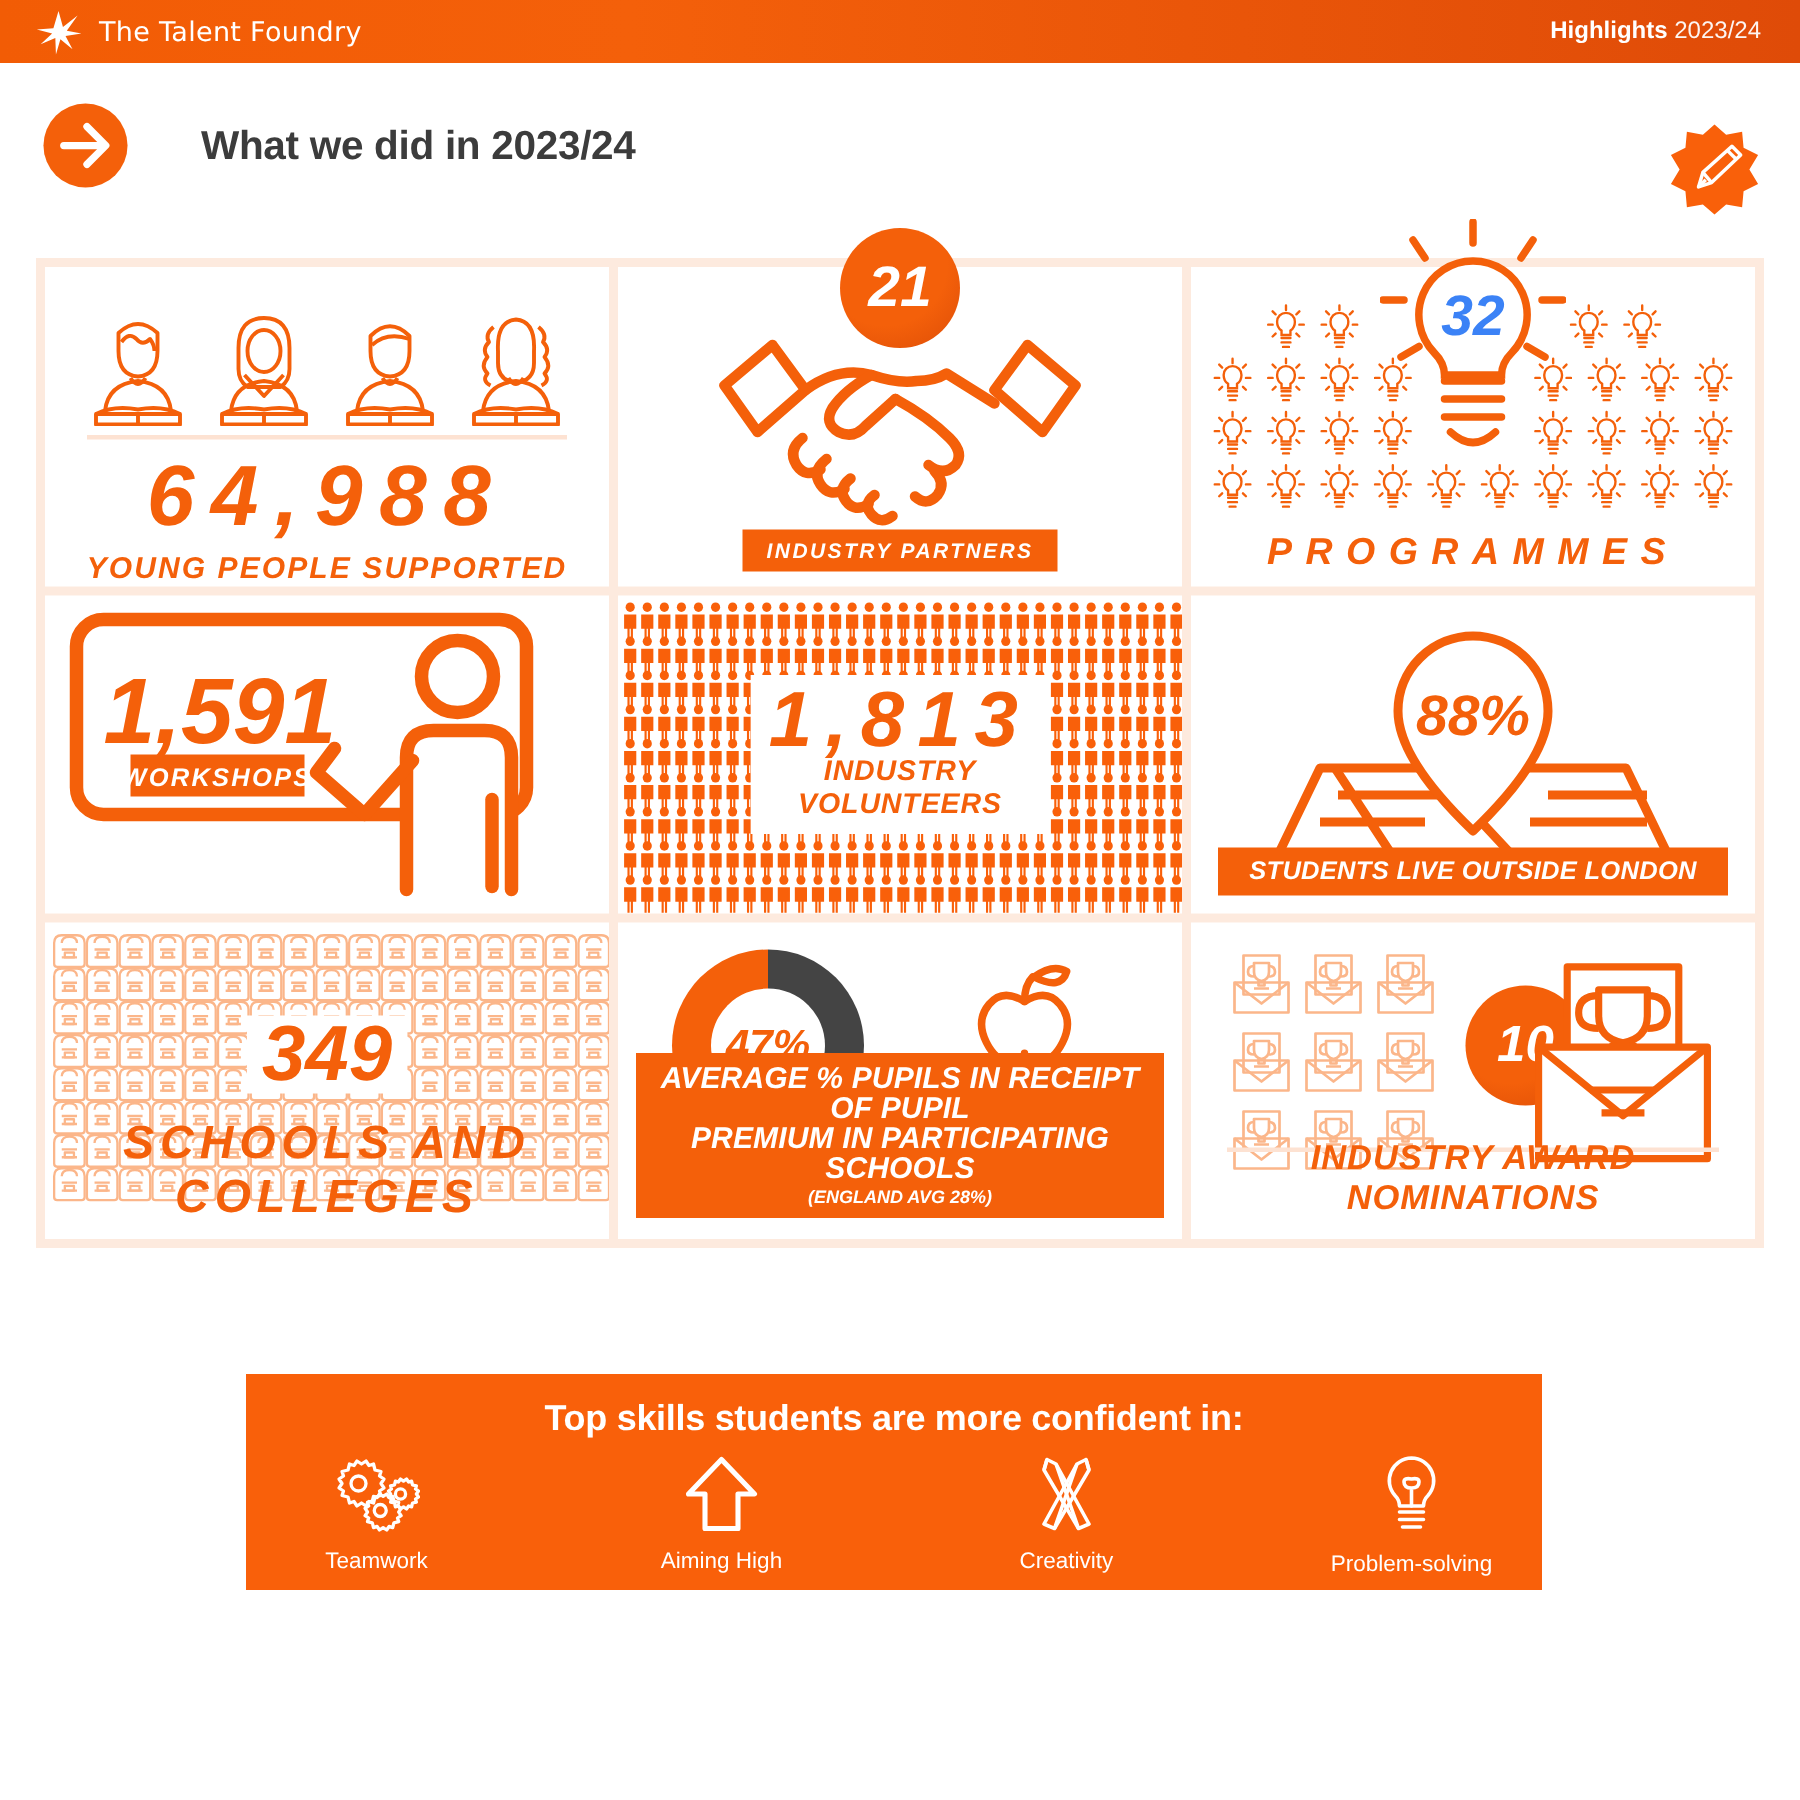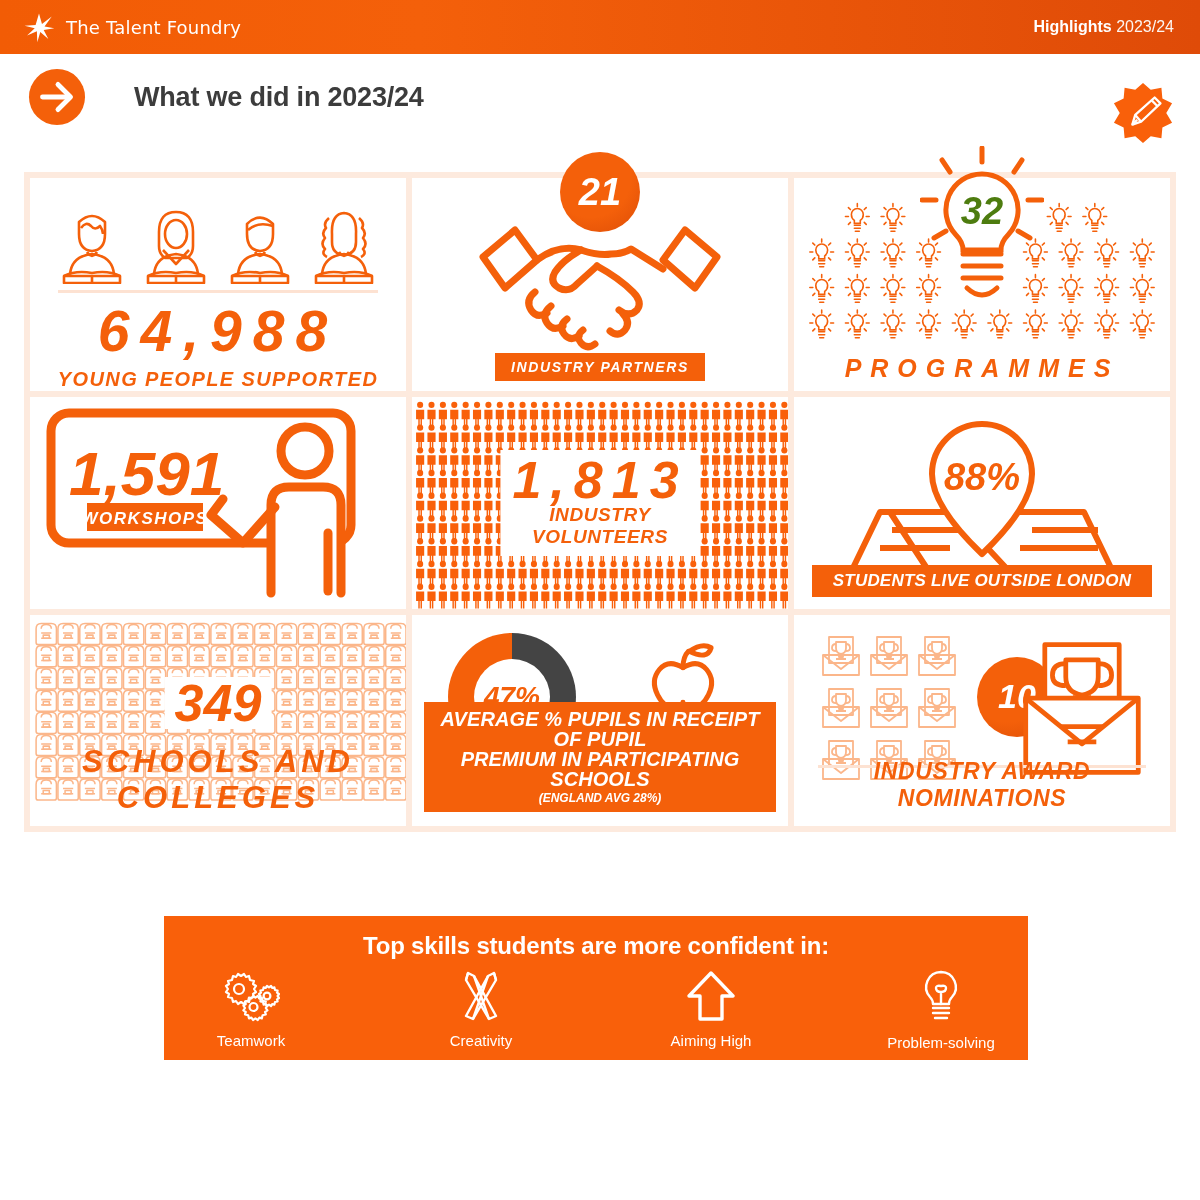--- a/index.html
+++ b/index.html
@@ -6,21 +6,21 @@
   html, body { width: 1200px; height: 1200px; }
   body {
     background: #ffffff;
     font-family: "Liberation Sans", sans-serif;
     position: relative;
     overflow: hidden;
   }
 
   
   .topbar {
-    position: absolute; left: 0; top: 0; width: 1200px; height: 54px;
+    position: absolute; left: 0; top: 0; width: 1200px; height: 42px;
     background: linear-gradient(90deg, #f25c05 0%, #f4600a 35%, #df4b08 100%);
     display: flex; align-items: center; justify-content: space-between;
     padding: 0 26px 0 22px;
   }
   .brand { display: flex; align-items: center; gap: 10px; }
   .brand-logo { width: 34px; height: 34px; display:block; }
   .brand-name {
     color: #ffffff; font-size: 18px; letter-spacing: .2px;
     font-family: "DejaVu Sans", sans-serif; font-weight: 400;
   }
@@ -87,21 +87,21 @@
   .c2 .badge-circle { width: 80px; height: 80px; left: 50%; margin-left: -40px; top: -26px; font-size: 38px; z-index: 3; }
   .c2 .hand { margin: 24px auto 0; display:block; }
   .c2 .bar-label { position:absolute; left: 50%; margin-left: -105px; bottom: 10px; width: 210px; font-size: 14px; letter-spacing: 1.6px; padding: 6px 16px; }
 
   
   .c3 { justify-content: flex-start; }
   .bulbfield { position:absolute; inset:0; }
   .c3 .bigbulb { position:absolute; left: 50%; margin-left: -62px; top: -32px; width: 124px; z-index: 4; }
   .c3 .bulbnum {
     position:absolute; left: 50%; margin-left: -40px; top: 12px; width: 80px;
-    text-align:center; color:#4d7c0f; font-weight:700; font-size: 38px; z-index: 5;
+    text-align:center; color:#3b82f6; font-weight:700; font-size: 38px; z-index: 5;
   }
   .c3 .caption { position:absolute; bottom: 8px; left:0; right:0; font-size: 25px; letter-spacing: 9px; text-align:center; }
 
   
   .c4 .board { display:block; margin: 0 auto; }
   .c5 .overlay {
     position:absolute; left: 50%; top: 50%; transform: translate(-50%,-50%);
     background: #ffffff; padding: 4px 12px 8px; text-align:center; z-index: 3;
   }
   .c5 .bignum { font-size: 52px; letter-spacing: 9px; }
@@ -946,34 +946,34 @@
           <path d="M31 26 l2.4 1.6 2.4-1.6 1.6 2.4 2.4-.8.8 3.2 3.2.8-.8 2.4 2.4 1.6-1.6 2.4 1.6 2.4-2.4 1.6.8 2.4-3.2.8-.8 3.2-2.4-.8-1.6 2.4-2.4-1.6-2.4 1.6-1.6-2.4-2.4.8-.8-3.2-3.2-.8.8-2.4-2.4-1.6 1.6-2.4-1.6-2.4 2.4-1.6-.8-2.4 3.2-.8.8-3.2 2.4.8 Z"></path>
           <circle cx="31.5" cy="37" r="4"></circle>
           <path d="M45 16 l2 1.4 2-1.4 1.4 2 2-.6.6 2.6 2.6.6-.6 2 2 1.4-1.4 2 1.4 2-2 1.4.6 2-2.6.6-.6 2.6-2-.6-1.4 2-2-1.4-2 1.4-1.4-2-2 .6-.6-2.6-2.6-.6.6-2-2-1.4 1.4-2-1.4-2 2-1.4-.6-2 2.6-.6.6-2.6 2 .6 Z"></path>
           <circle cx="45" cy="26" r="3.4"></circle>
         </g>
       </svg>
       <div class="skill-label">Teamwork</div>
     </div>
     <div class="skill">
       <svg width="52" height="52" viewBox="0 0 52 52">
+        <path d="M26 3 L48 26 H37 V49 H15 V26 H4 Z" fill="none" stroke="#ffffff" stroke-width="3.4" stroke-linejoin="round"></path>
+      </svg>
+      <div class="skill-label">Aiming High</div>
+    </div>
+    <div class="skill">
+      <svg width="52" height="52" viewBox="0 0 52 52">
         <g fill="none" stroke="#ffffff" stroke-width="2.4" stroke-linejoin="round">
           <path d="M13 3 L19 6 L41 46 L34 49 L11 10 Z"></path>
           <path d="M13 3 L11 10 M19 6 L34 49"></path>
           <path d="M39 3 L33 6 L11 46 L18 49 L41 10 Z"></path>
           <path d="M39 3 L41 10 M33 6 L18 49"></path>
         </g>
       </svg>
       <div class="skill-label">Creativity</div>
-    </div>
-    <div class="skill">
-      <svg width="52" height="52" viewBox="0 0 52 52">
-        <path d="M26 3 L48 26 H37 V49 H15 V26 H4 Z" fill="none" stroke="#ffffff" stroke-width="3.4" stroke-linejoin="round"></path>
-      </svg>
-      <div class="skill-label">Aiming High</div>
     </div>
     <div class="skill">
       <svg width="42" height="54" viewBox="0 0 42 54">
         <g fill="none" stroke="#ffffff" stroke-width="2.4" stroke-linejoin="round" stroke-linecap="round">
           <path d="M21 2 a15 15 0 0 1 11 25 q-3 3-3 7 h-16 q0-4-3-7 a15 15 0 0 1 11-25 Z"></path>
           <path d="M13 38 h16 M13 43 h16 M15 48 h12"></path>
           <path d="M21 34 v-12 M21 22 q-5 0-5-4 q0-3 5-2 M21 22 q5 0 5-4 q0-3-5-2"></path>
         </g>
       </svg>
       <div class="skill-label">Problem-solving</div>

